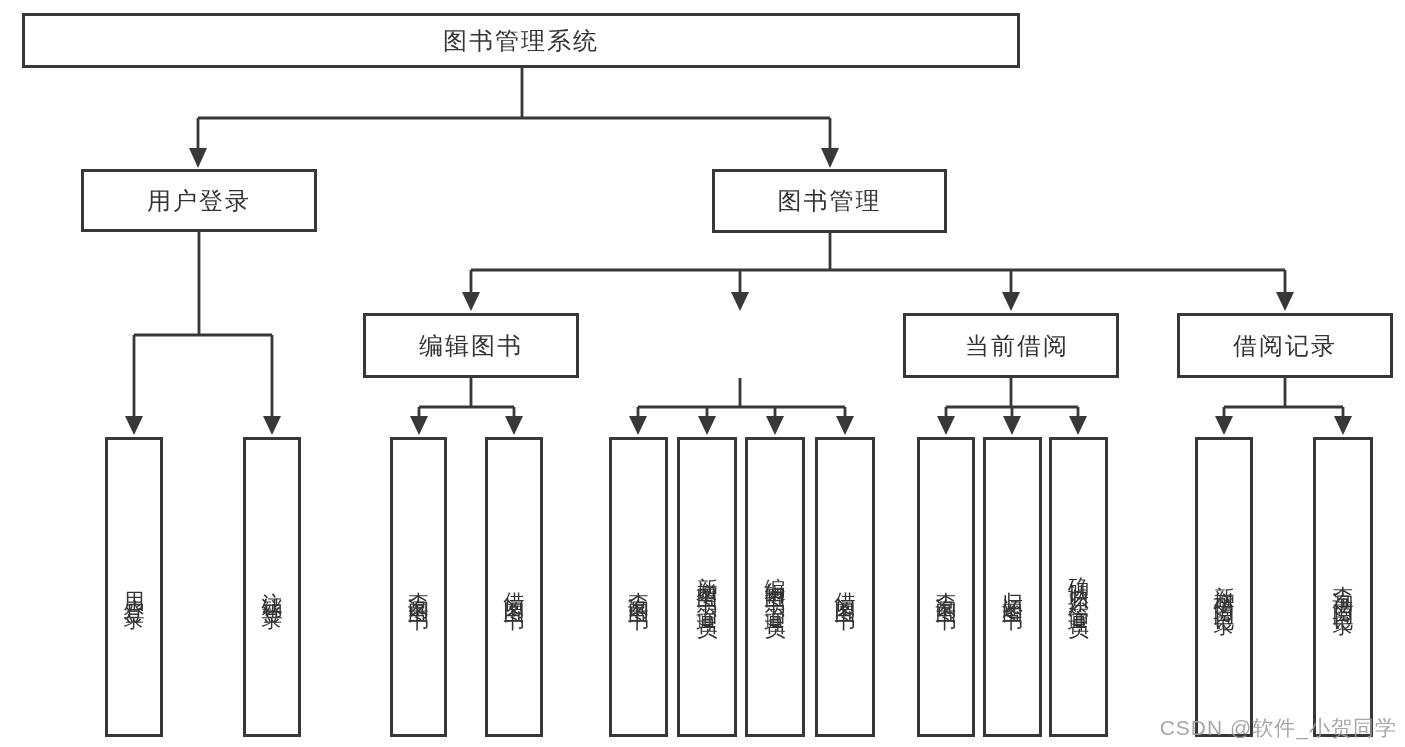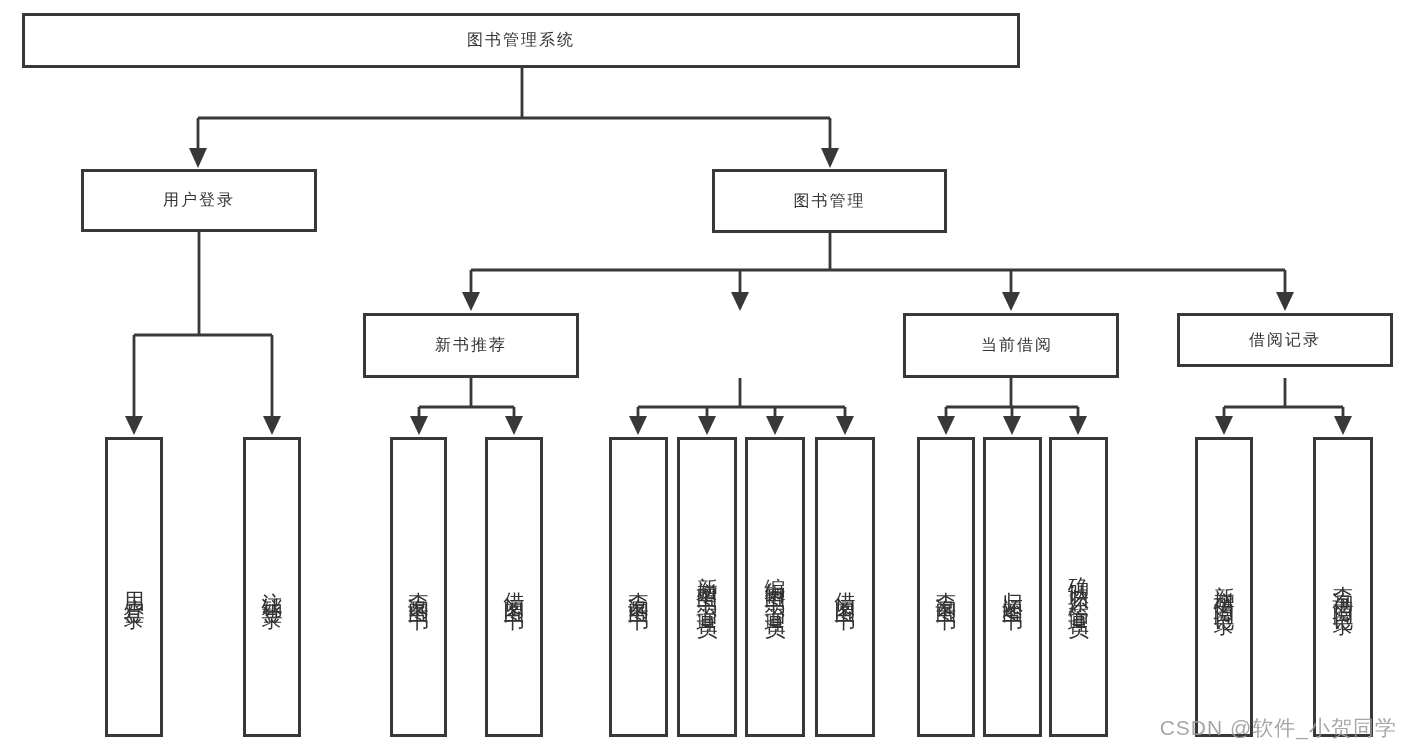--- a/index.html
+++ b/index.html
@@ -21,38 +21,38 @@
   .node{
     position:absolute;
     box-sizing:border-box;
     border:3px solid var(--line);
     background:#fff;
     display:flex;
     align-items:center;
     justify-content:center;
     z-index:2;
   }
-  .hbox{font-size:16px;letter-spacing:2px;justify-content:center;}
+  .hbox{font-size:24px;letter-spacing:2px;justify-content:center;}
   .vbox span{
     writing-mode:vertical-rl;
     text-orientation:mixed;
     font-size:21px;
     letter-spacing:6px;
     line-height:1.15;
     white-space:nowrap;
   }
   .vbox{font-size:21px;}
   
   #n-root   {left:22px;  top:13px;  width:998px; height:55px;}
   #n-login  {left:81px;  top:169px; width:236px; height:63px;}
   #n-mgmt   {left:712px; top:169px; width:235px; height:64px;font-family:Liberation Mono, monospace;}
   #n-rec    {left:363px; top:313px; width:216px; height:65px;}
   #n-borrow {left:633px; top:313px; width:215px; height:65px;}
   #n-current{left:903px; top:313px; width:216px; height:65px;padding-left:12px;}
-  #n-records{left:1177px;top:313px; width:216px; height:54px;}
+  #n-records{left:1177px;top:313px; width:216px; height:65px;}
   .leaf{top:437px;height:300px;}
   #l-ulogin {left:105px; width:58px;}
   #l-logout {left:243px; width:58px;}
   #l-recq   {left:390px; width:57px;}
   #l-recb   {left:485px; width:58px;}
   #l-bbq    {left:609px; width:59px;}
   #l-bbadd  {left:677px; width:60px;}
   #l-bbedit {left:745px; width:60px;}
   #l-bbb    {left:815px; width:60px;}
   #l-cbq    {left:917px; width:58px;}
@@ -125,21 +125,21 @@
   </div>
 
   <div class="node hbox" id="n-login">
     <span>用户登录</span>
   </div>
   <div class="node hbox" id="n-mgmt">
     <span>图书管理</span>
   </div>
 
   <div class="node hbox" id="n-rec">
-    <span>新书推荐</span>
+    <span>编辑图书</span>
   </div>
   <div class="node hbox" id="n-current">
     <span>当前借阅</span>
   </div>
   <div class="node hbox" id="n-records">
     <span>借阅记录</span>
   </div>
 
   <div class="node vbox leaf" id="l-ulogin">
     <span>用户登录</span>

